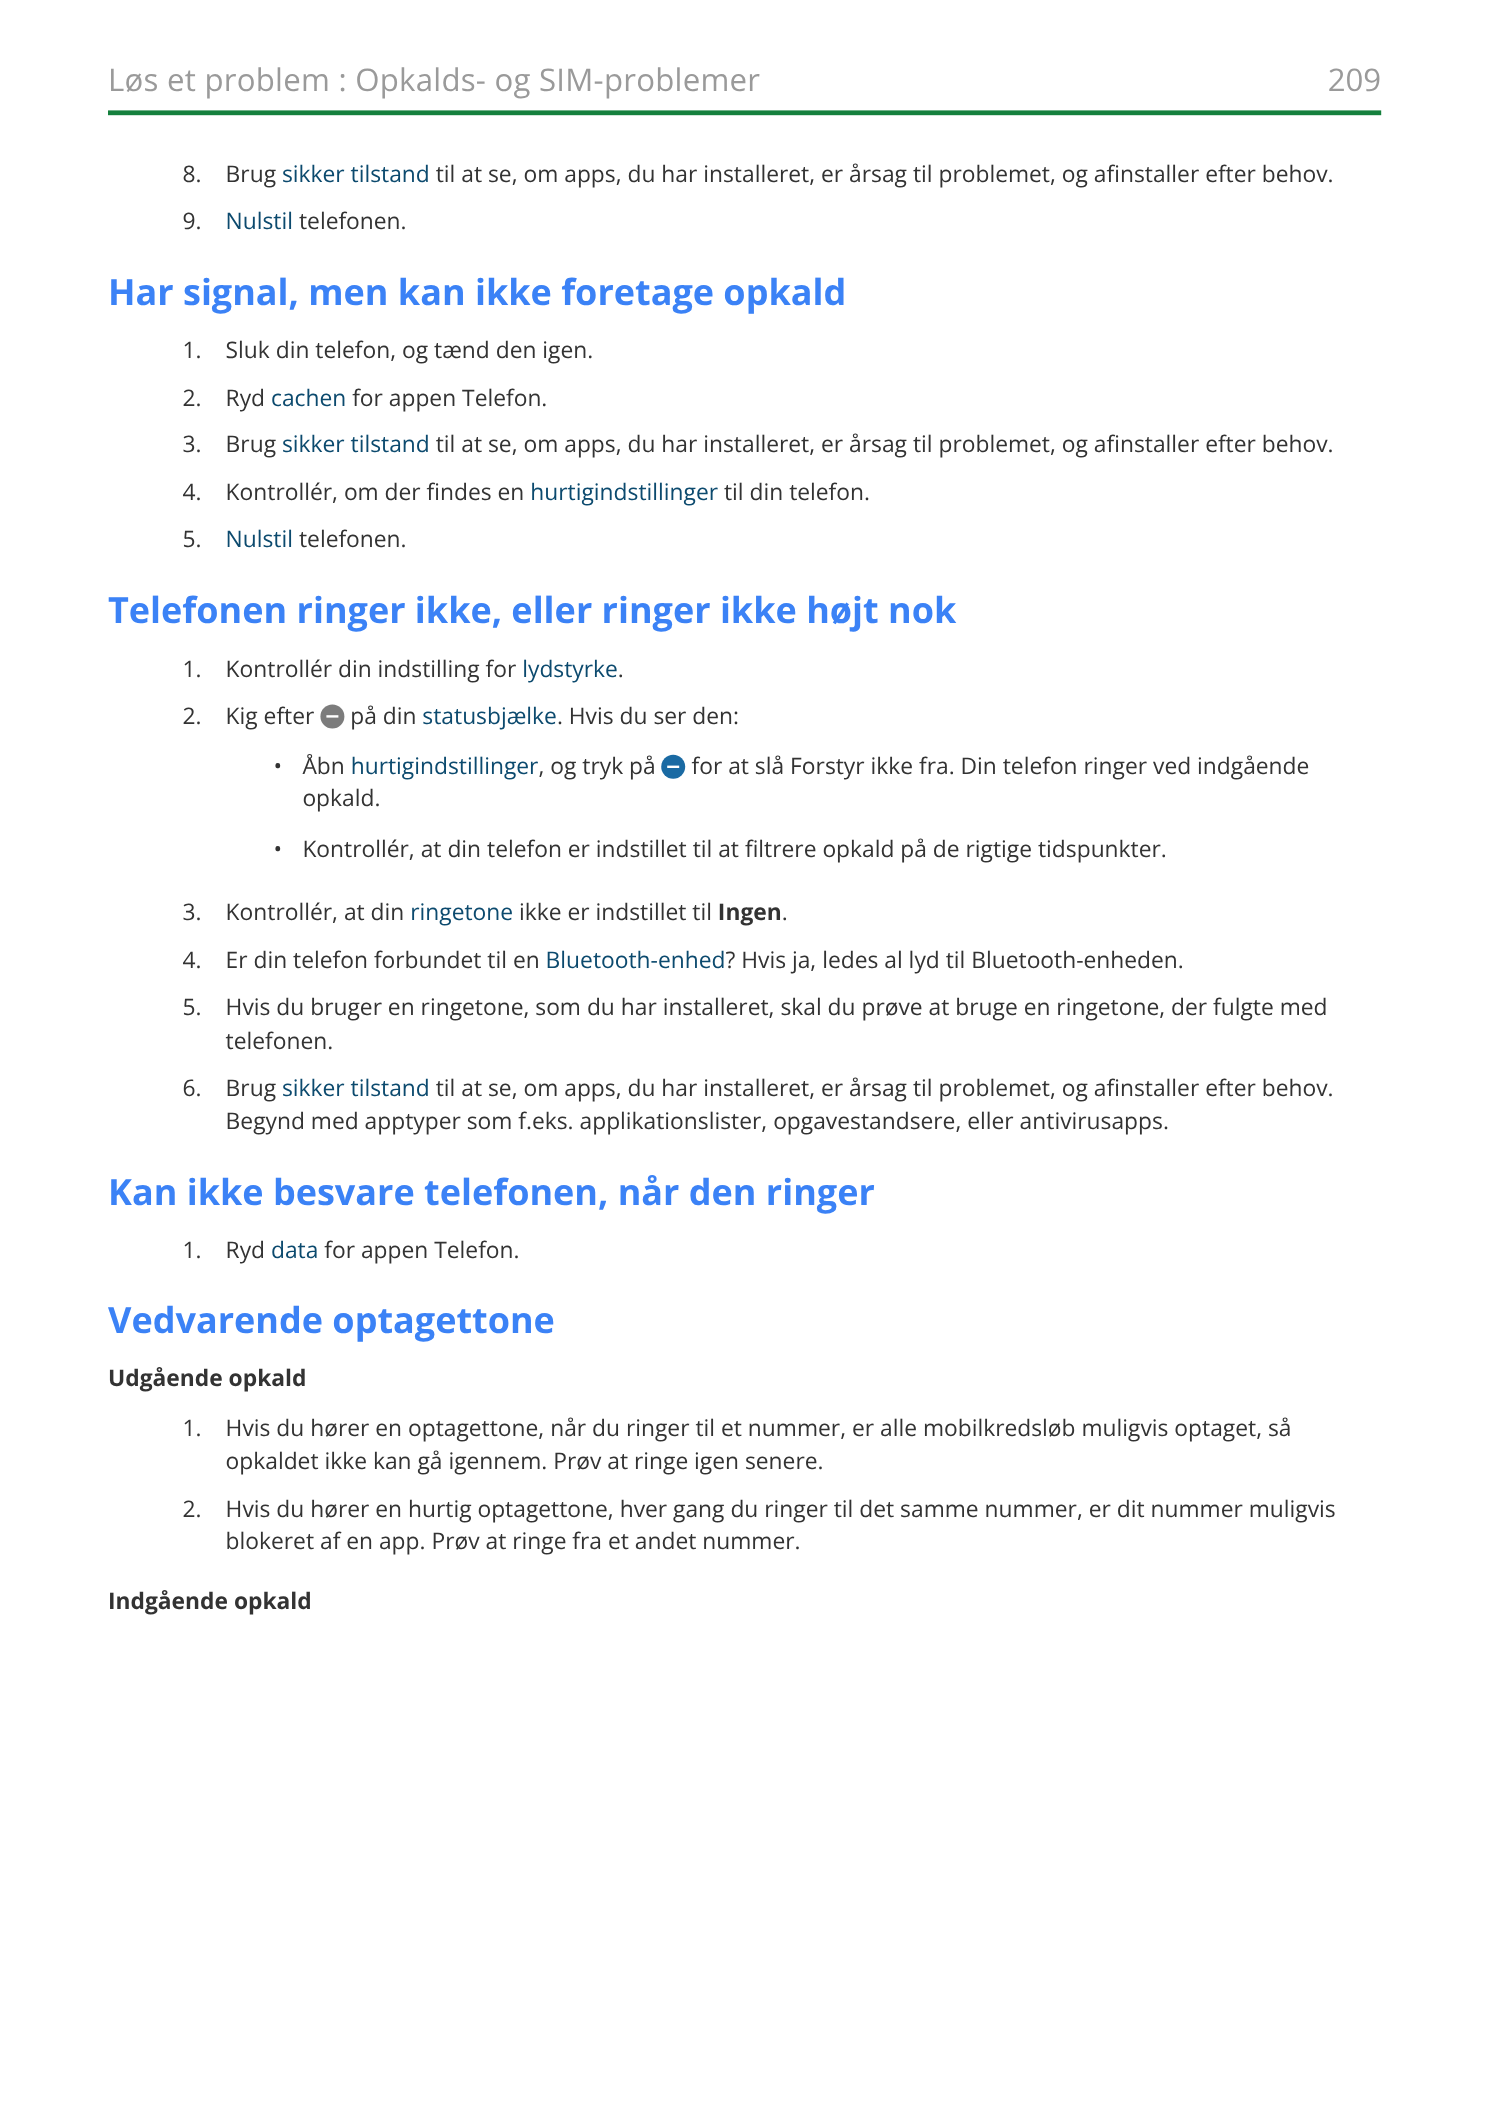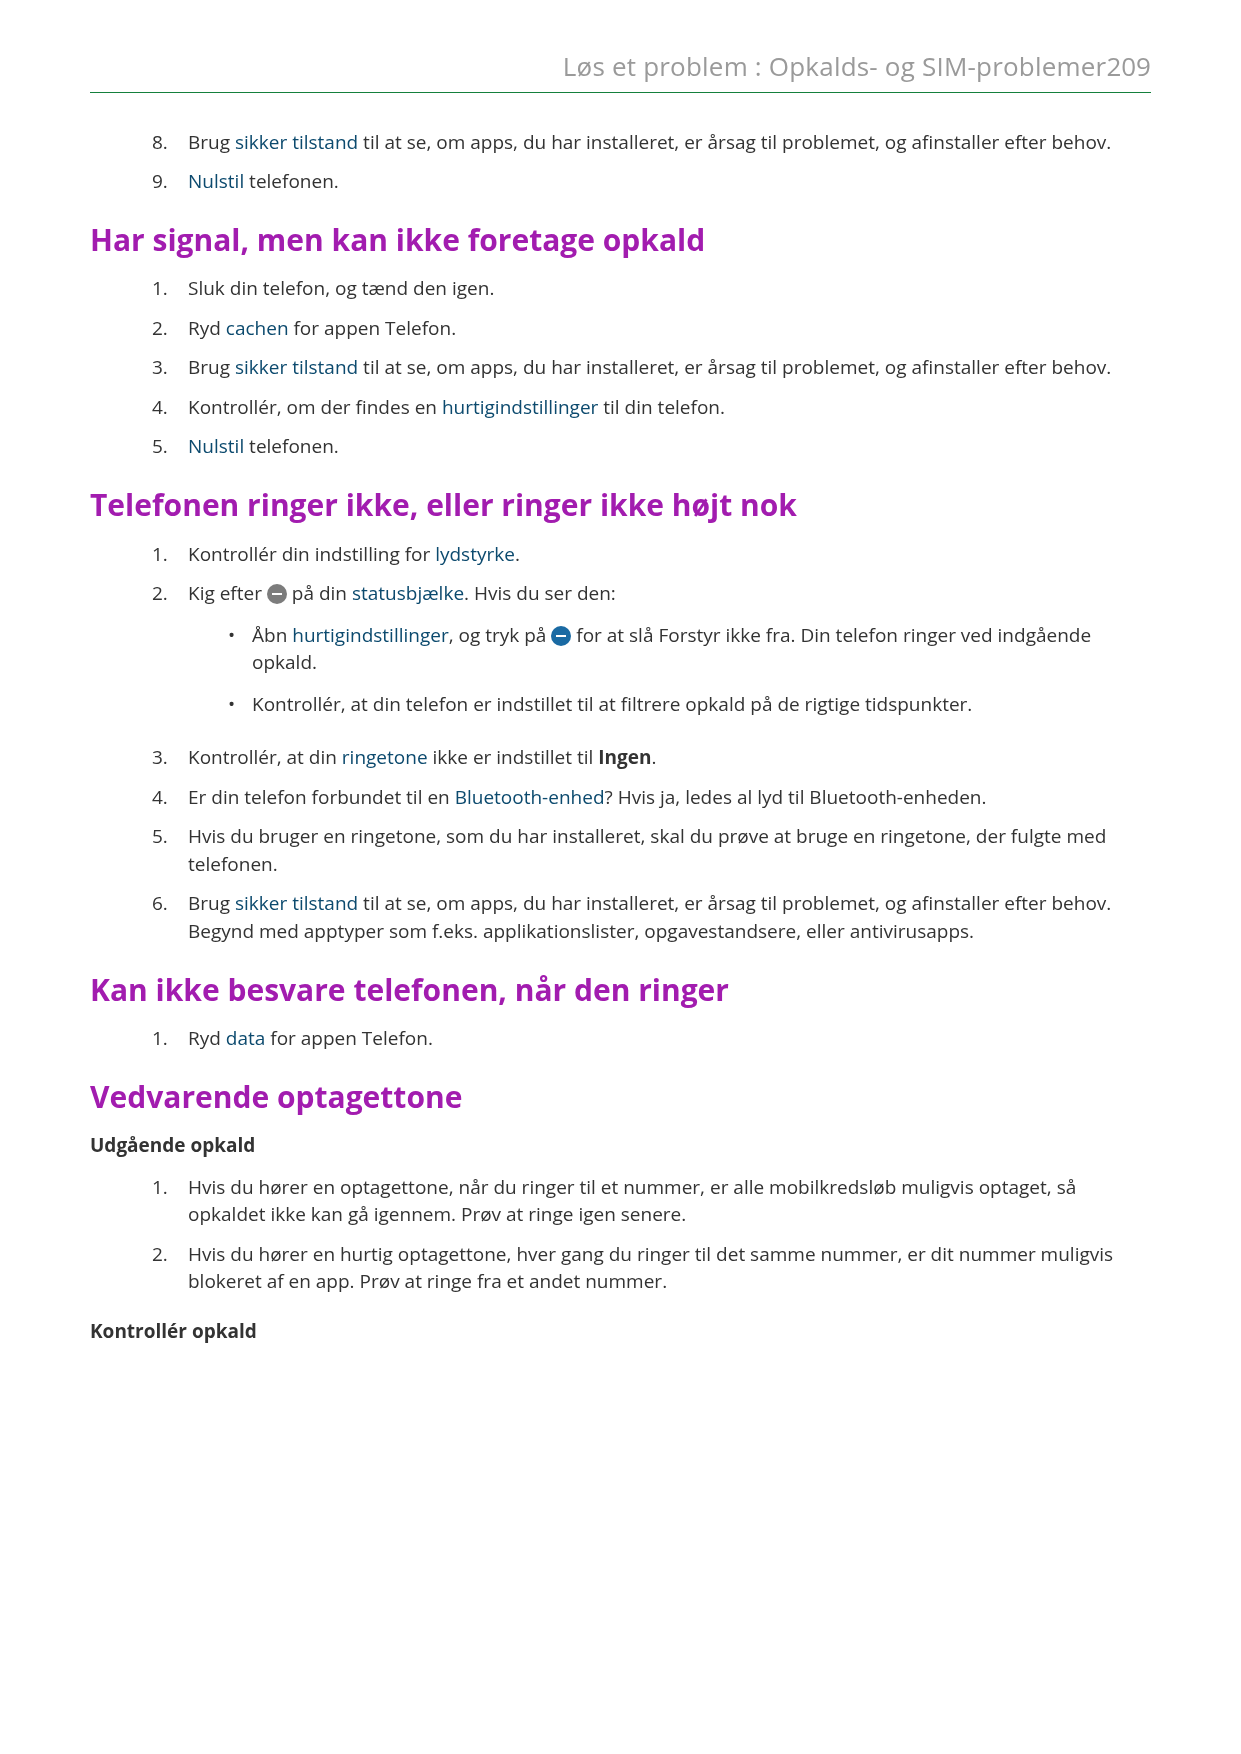--- a/index.html
+++ b/index.html
@@ -8,24 +8,24 @@
     background: #ffffff;
     width: 1241px;
     height: 1754px;
     padding: 48px 90px 60px 90px;
     color: #333333;
     line-height: 1.45;
     font-size: 19px;
   }
   .header {
     display: flex;
-    justify-content: flex-end;
+    justify-content: space-between;
     align-items: baseline;
     padding-bottom: 6px;
-    border-bottom: 1px solid #15803d;
+    border-bottom: 4px solid #15803d;
     margin-bottom: 36px;
     color: #9a9a9a;
   }
   .header-title {
     font-size: 26px;
     font-weight: 400;
     letter-spacing: 0.2px;
   }
   .header-page {
     font-size: 26px;
@@ -63,21 +63,21 @@
   .bullet-item .dot {
     width: 24px;
     flex-shrink: 0;
   }
   .bullet-item .text {
     flex: 1;
   }
   h2 {
     font-size: 30px;
     font-weight: 700;
-    color: #a21caf;
+    color: #3b82f6;
     margin-bottom: 14px;
     margin-top: 16px;
   }
   .sub-bold {
     font-weight: 700;
     margin: 4px 0 14px 0;
   }
   .link {
     color: #0c4a6e;
   }
@@ -226,13 +226,13 @@
         <p>Hvis du hører en optagettone, når du ringer til et nummer, er alle mobilkredsløb muligvis optaget, så opkaldet ikke kan gå igennem. Prøv at ringe igen senere.</p>
       </div>
   </div>
   <div class="list-item">
     <div class="num">2.</div>
     <div class="content">
         <p>Hvis du hører en hurtig optagettone, hver gang du ringer til det samme nummer, er dit nummer muligvis blokeret af en app. Prøv at ringe fra et andet nummer.</p>
       </div>
   </div>
 </div>
-<p class="sub-bold">Kontrollér opkald</p>
+<p class="sub-bold">Indgående opkald</p>
 
 </body></html>

